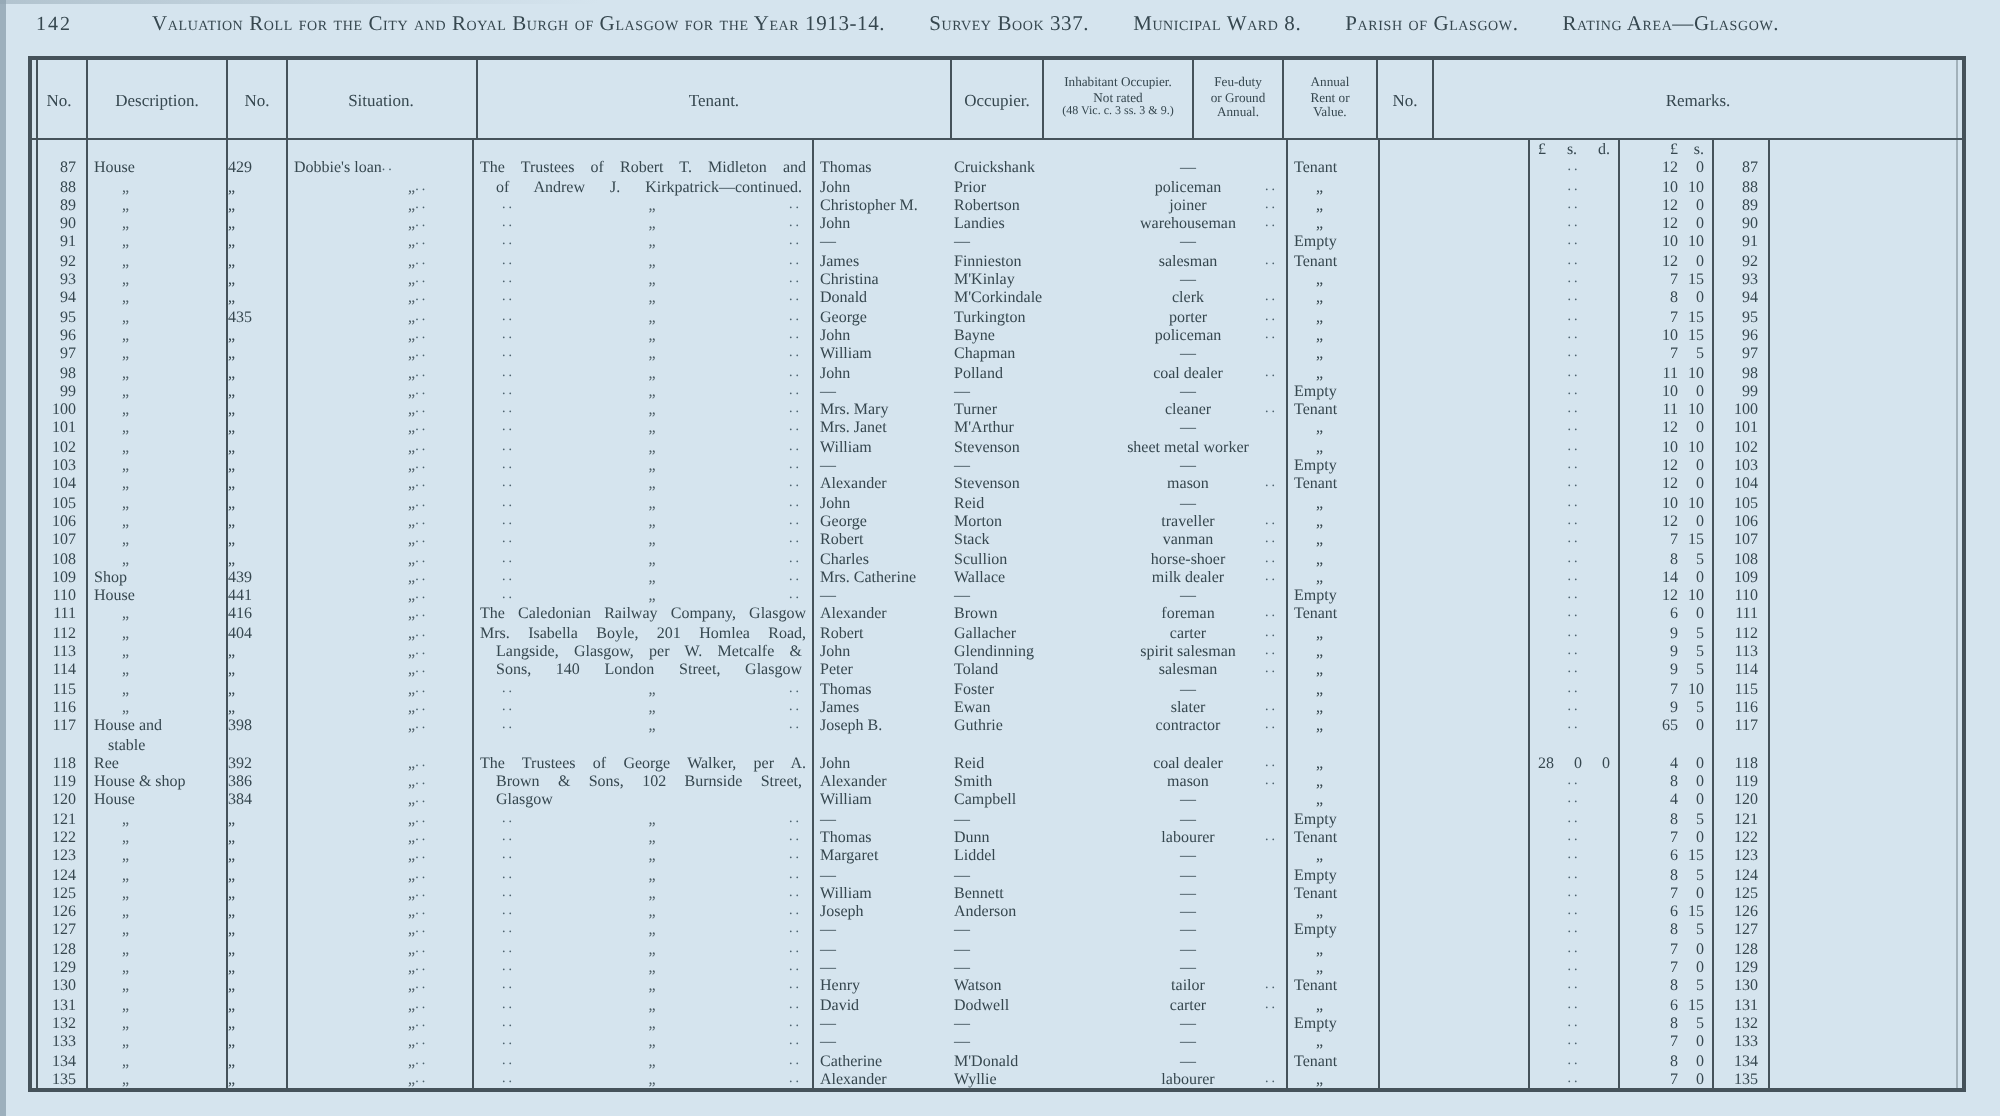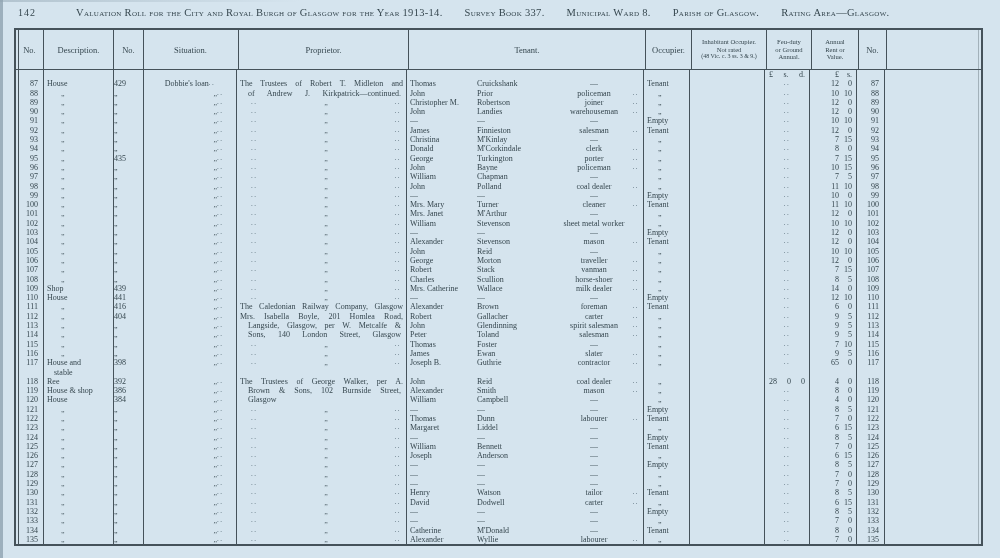--- a/index.html
+++ b/index.html
@@ -39,21 +39,21 @@
   .th-small .tiny{font-size:6px;}
 
   
   .tbody{position:relative;overflow:hidden;height:475px;}
   .row{display:flex;height:var(--rh);}
   .row.tall{height:18.6px;}
   .c{border-right:1px solid var(--line);font-size:8px;line-height:var(--rh);overflow:hidden;white-space:nowrap;}
   .c1{width:28px;text-align:right;padding-right:5px;}
   .c2{width:70px;}
   .c3{width:30px;}
-  .c4{width:93px;display:flex;justify-content:center;}
+  .c4{width:93px;display:flex;justify-content:flex-start;}
   .c5{width:170px;}
   .c6{width:237px;display:flex;}
   .c7{width:46px;padding-left:3px;}
   .c8{width:75px;}
   .c9{width:45px;text-align:center;}
   .c10{width:47px;display:flex;justify-content:flex-end;}
   .c11{width:28px;text-align:right;padding-right:5px;}
   .c12{flex:1;border-right:none;}
 
   .dit{color:var(--ink);opacity:.85;}
@@ -94,39 +94,39 @@
 
   <div class="thead">
     <div class="th w-c1">No.</div>
     <div class="th-group">
       <div class="th-group-bot">
         <div class="th-sub w-sc2">Description.</div>
         <div class="th-sub w-sc3">No.</div>
         <div class="th-sub w-sc4">Situation.</div>
       </div>
     </div>
-    <div class="th w-c5">Proprietor.</div>
     <div class="th w-c6">Tenant.</div>
     <div class="th w-c7">Occupier.</div>
     <div class="th w-c8 th-small">
       <span>Inhabitant Occupier.</span>
       <span>Not rated</span>
       <span class="tiny">(48 Vic. c. 3 ss. 3 &amp; 9.)</span>
     </div>
     <div class="th w-c9 th-small">
       <span>Feu-duty</span>
       <span>or Ground</span>
       <span>Annual.</span>
     </div>
     <div class="th w-c10 th-small">
       <span>Annual</span>
       <span>Rent or</span>
       <span>Value.</span>
     </div>
     <div class="th w-c11">No.</div>
+    <div class="th w-rem">Remarks.</div>
   </div>
 
   <div class="tbody">
 
     <div class="row">
       <div class="c c1"></div>
       <div class="c c2"></div>
       <div class="c c3"></div>
       <div class="c c4"></div>
       <div class="c c5"></div>

